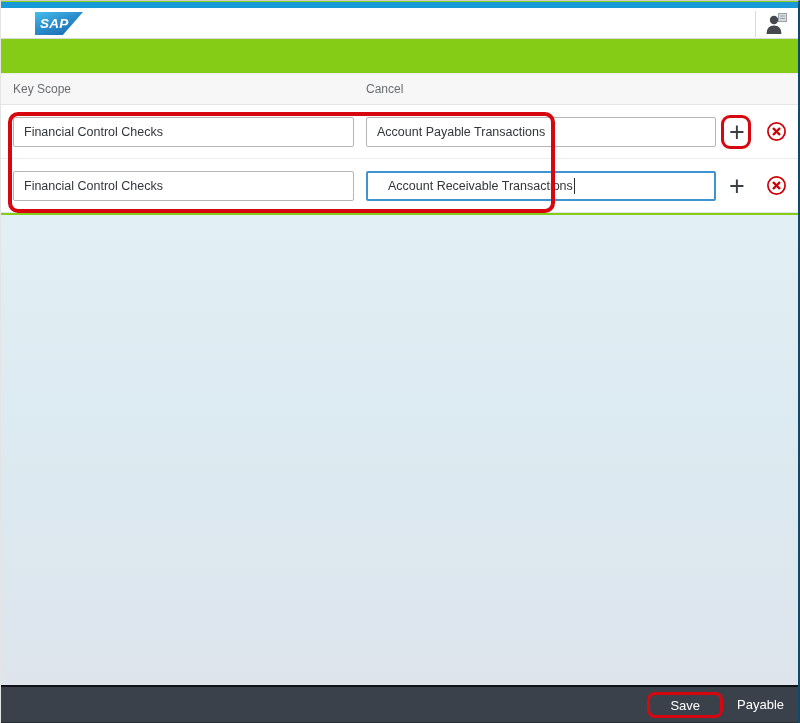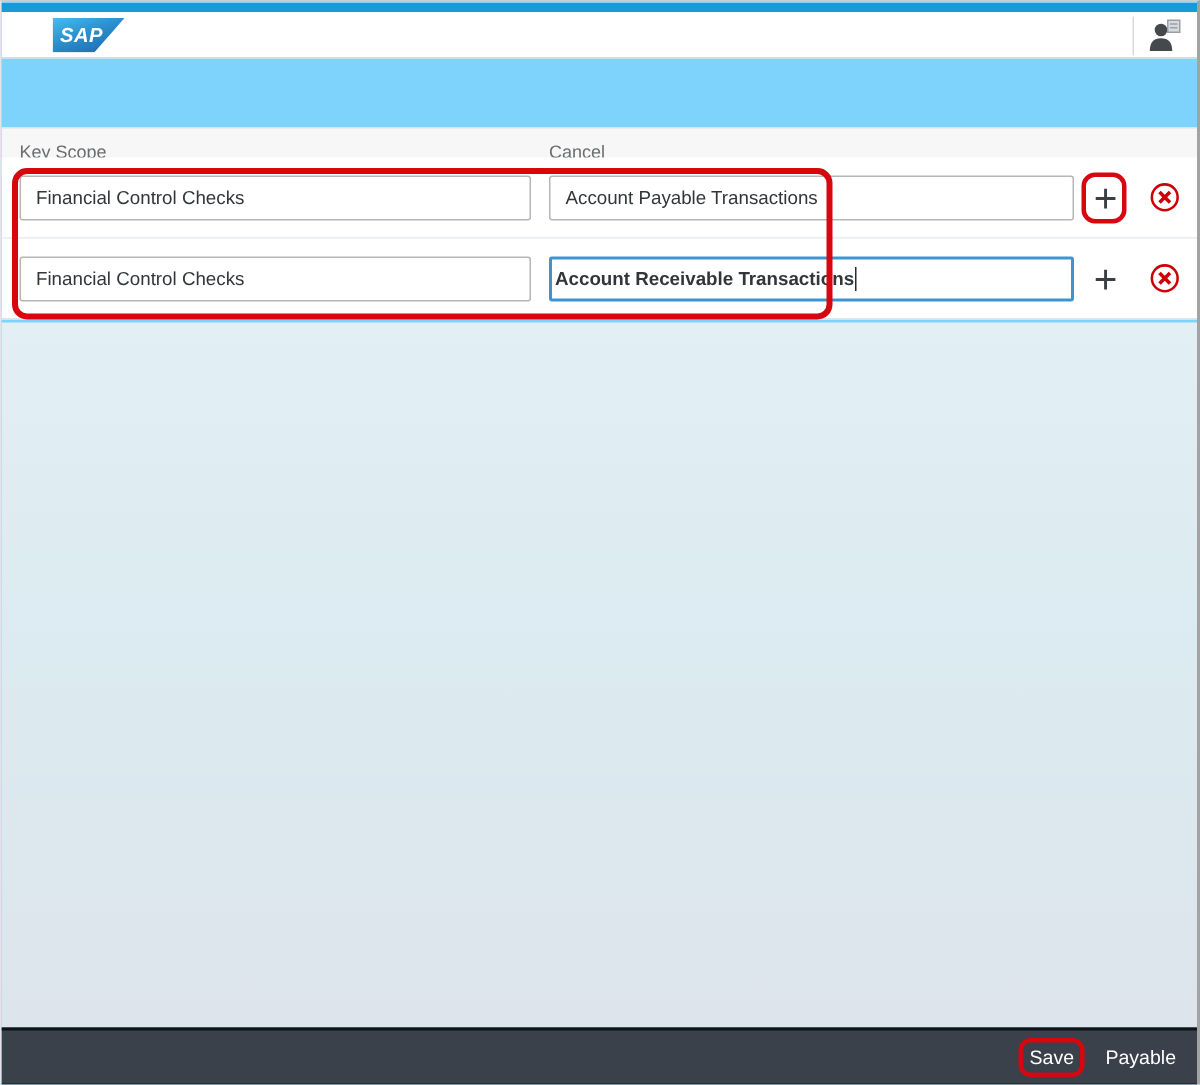--- a/index.html
+++ b/index.html
@@ -1,22 +1,22 @@
 <!DOCTYPE html>
 <html><head>
 <meta charset="utf-8">
 <style>
   * { margin:0; padding:0; box-sizing:border-box; }
   html,body { background:#f2f2f2; }
   body { font-family:"Liberation Sans", sans-serif; }
 
   .window{
-    position:relative; width:800px; height:723px; background:#7dd3fc;
+    position:relative; width:800px; height:723px; background:#84cc16;
     border-top:1px solid #cfcfcf; border-left:1px solid #e4e4e4;
-    border-right:2px solid #a3a3a3; overflow:hidden;
+    border-right:2px solid #0c4a6e; overflow:hidden;
   }
 
   
   .top-strip{ position:absolute; left:0; top:1px; width:100%; height:6px; background:#189ad6; }
 
   
   .shell{ position:absolute; left:0; top:7px; width:100%; height:31px; background:#fff;
           border-bottom:1px solid #d9d9d9; }
   .sap-logo{
     position:absolute; left:34px; top:4px; width:48px; height:23px;
@@ -28,56 +28,56 @@
   .shell-divider{ position:absolute; right:42px; top:3px; width:1px; height:26px; background:#dadada; }
   .user-btn{ position:absolute; right:9px; top:3px; width:26px; height:26px; background:none; border:none; cursor:pointer; }
 
   
   .titlebar{ position:absolute; left:0; top:39px; width:100%; height:33px; background:#fff; }
   .back-btn{ position:absolute; left:17px; top:6px; width:26px; height:22px; background:none; border:none; cursor:pointer; }
   .page-title{ position:absolute; left:0; top:0; width:100%; height:100%; display:flex;
                align-items:center; justify-content:center; font-size:13px; font-weight:normal; color:#32363a; }
 
   
-  .colhead{ position:absolute; left:0; top:84px; width:100%; height:32px; background:#f7f7f7;
+  .colhead{ position:absolute; left:0; top:72px; width:100%; height:32px; background:#f7f7f7;
             border-top:1px solid #ebebeb; border-bottom:1px solid #e5e5e5;padding-left:20px; }
   .colhead .lbl{ position:absolute; top:0; height:100%; display:flex; align-items:center;
                  font-size:12px; color:#6a6d70; }
   .lbl-key{ left:12px; } .lbl-scope{ left:365px; }
 
   
   .rows{ position:absolute; left:0; top:104px; width:100%; }
   .scope-row{ position:relative; width:100%; height:54px; background:#fff; border-bottom:1px solid #ededed; }
   .scope-row:last-child{ border-bottom:1px solid #dfe6ea; }
   .field{
     position:absolute; top:12px; height:30px; background:#fff;
     border:1px solid #b6b6b6; border-radius:2px; font-size:12.5px; color:#32363a;
     display:flex; align-items:center; padding:0 10px; white-space:nowrap; overflow:hidden;
     cursor:text;
   }
   .field.key{ left:12px; width:341px; }
   .field.scope{ left:365px; width:350px; }
-  .field.focused{ border:2px solid #3f93cf; padding:0 2px;font-weight:bold; }
+  .field.focused{ border:2px solid #3f93cf; padding:0 20px; }
   .caret{ display:inline-block; width:1px; height:16px; background:#2b2b2b; margin-left:1px; }
 
   .add-btn{ position:absolute; left:722px; top:12px; width:28px; height:30px; background:none; border:none;
             font-size:27px; font-weight:300; color:#3a3f44; line-height:26px; cursor:pointer; }
   .del-btn{ position:absolute; left:764px; top:16px; width:22px; height:22px; background:none; border:none; cursor:pointer; }
 
   
   .content-bg{ position:absolute; left:0; top:214px; width:100%; height:470px;
                background:linear-gradient(180deg,#e2eff5 0%,#dcebf1 45%,#dde4ec 100%); }
 
   
   .footer{ position:absolute; left:0; top:684px; width:100%; height:39px; background:#3a414a;
            border-top:2px solid #0f1317; border-bottom:2px solid #2a2f35;
            display:flex; align-items:center; justify-content:flex-end; gap:14px; padding-right:14px; }
   .footer button{ background:none; border:none; color:#fff; font-size:13px; cursor:pointer;
                   font-family:"Liberation Sans", sans-serif; }
-  .save-wrap{ border:3px solid #d6070f; border-radius:8px; padding:1px 4px; }
+  .save-wrap{ border:3px solid #d6070f; border-radius:8px; padding:1px 20px; }
 
   
   .annot{ position:absolute; border:4px solid #d6070f; border-radius:10px; pointer-events:none; z-index:5; }
   .annot-rows{ left:7px; top:111px; width:547px; height:101px; }
   .annot-plus{ left:720px; top:114px; width:30px; height:34px; border-width:3px; border-radius:9px; }
 </style>
 </head>
 <body>
 
 <div class="window">

